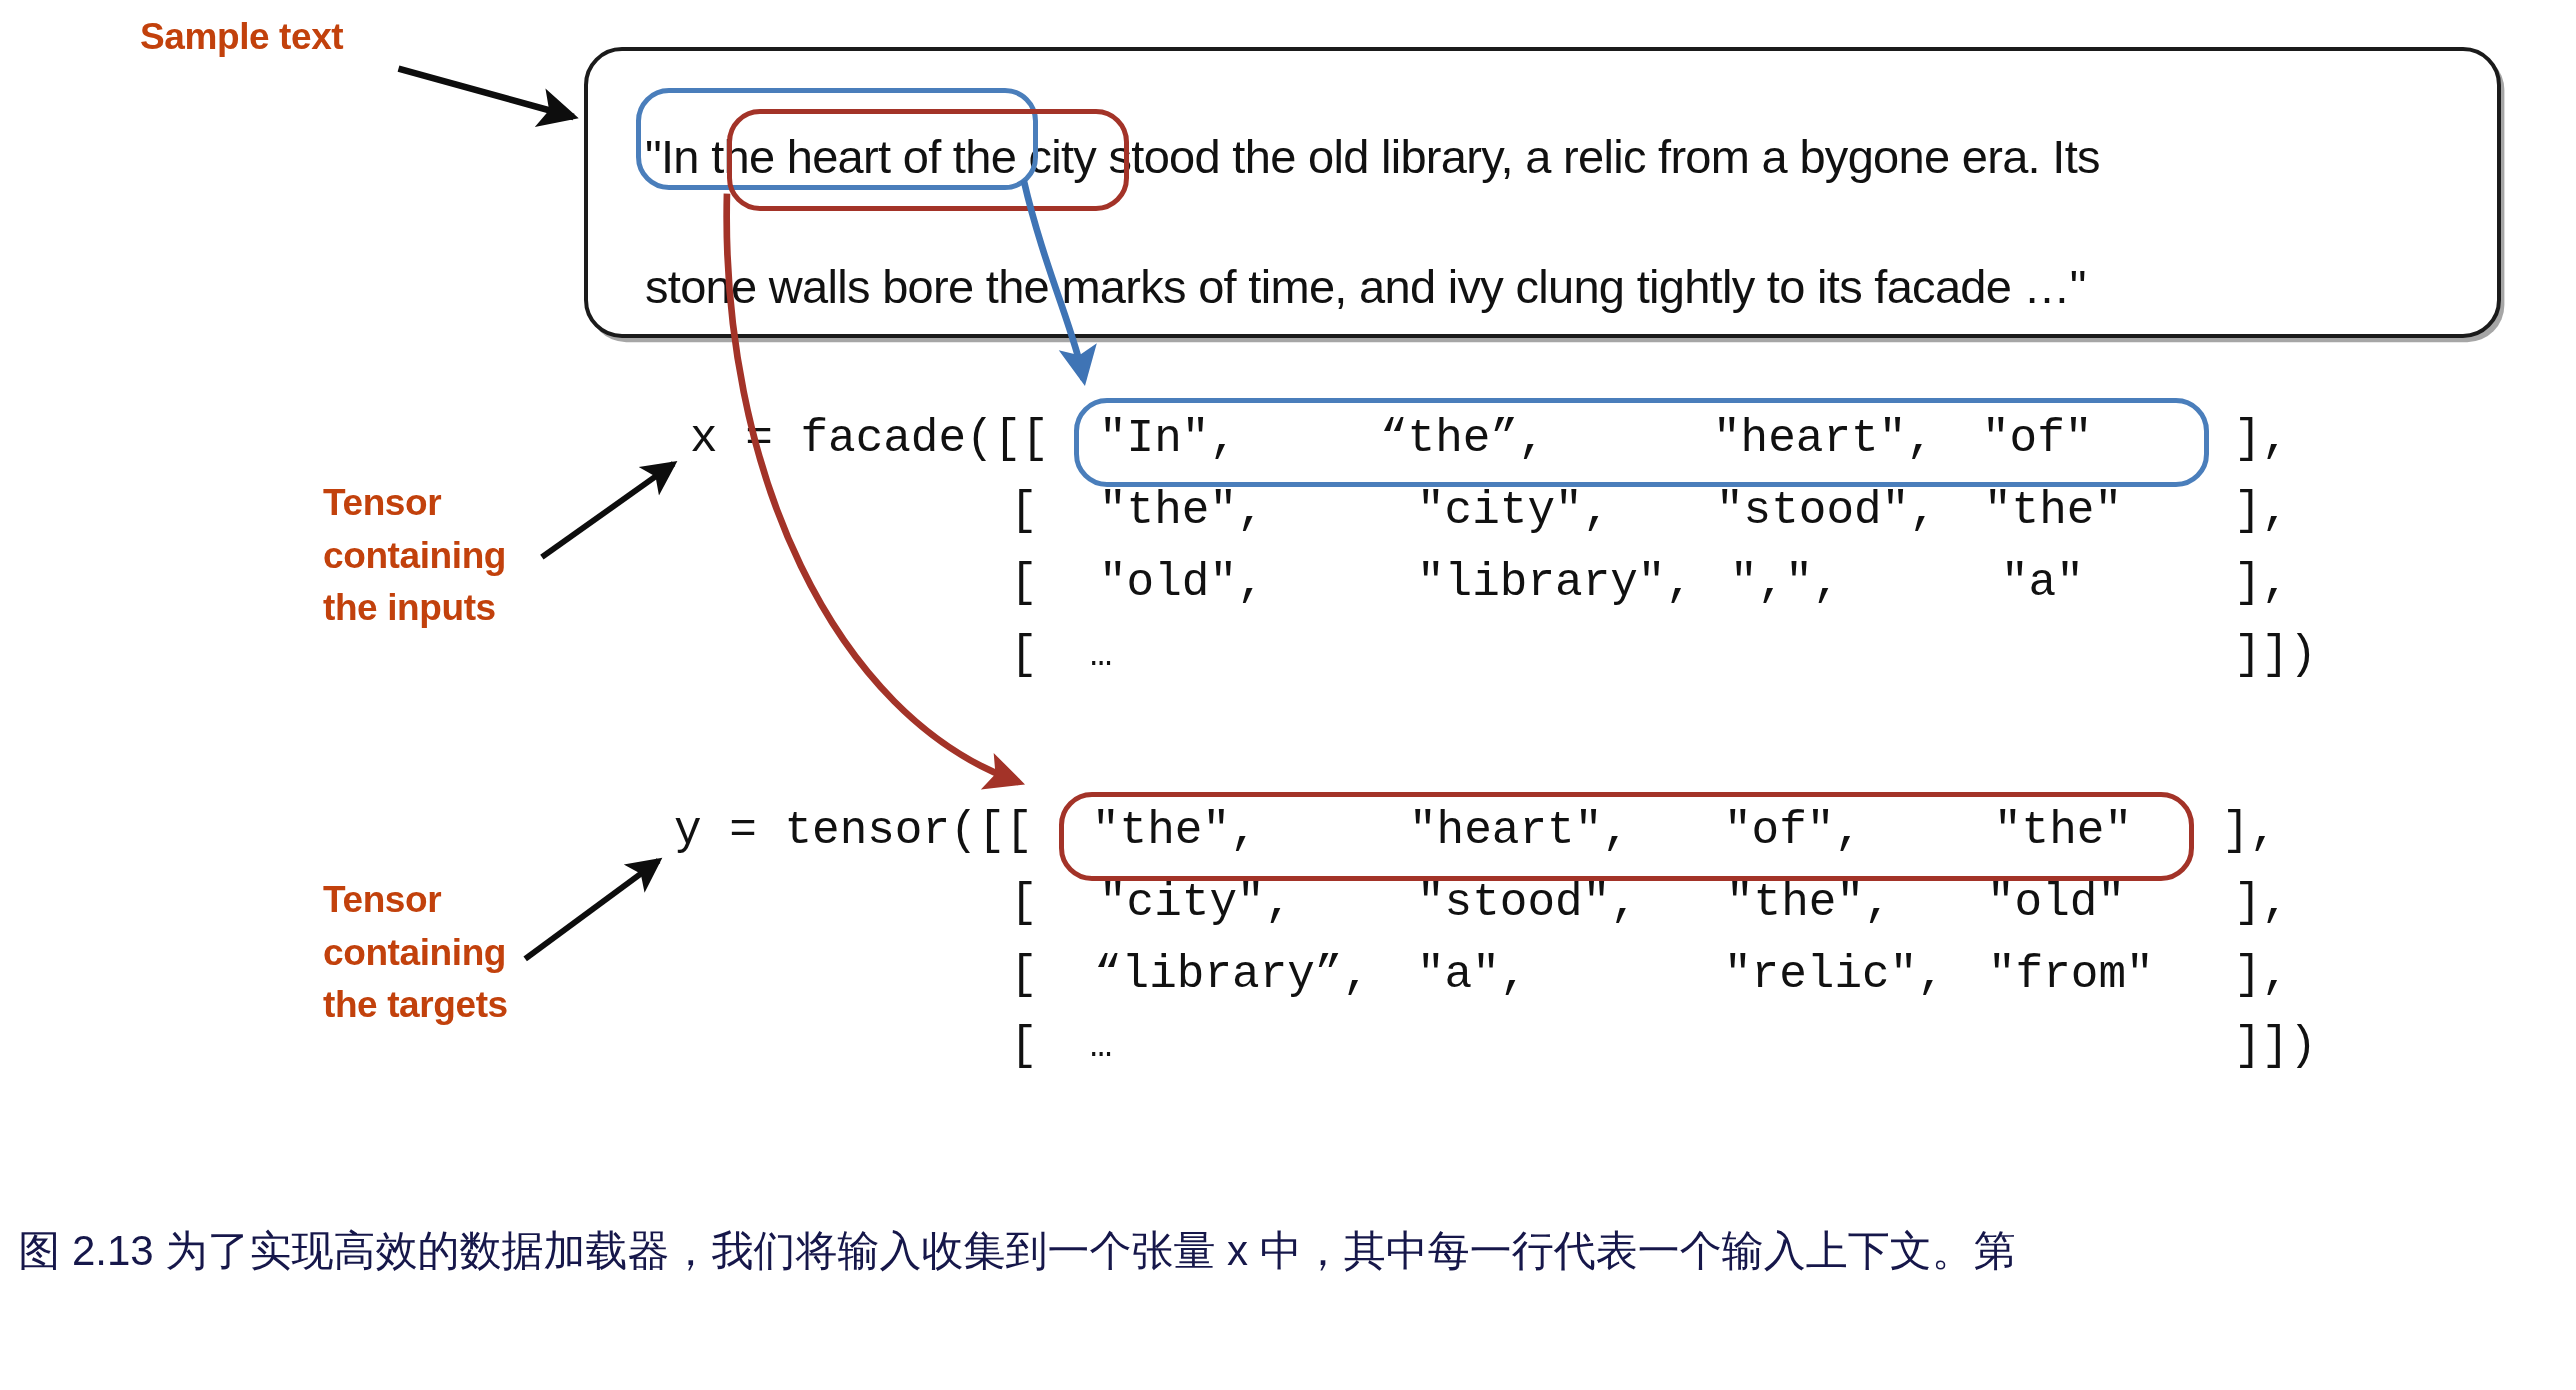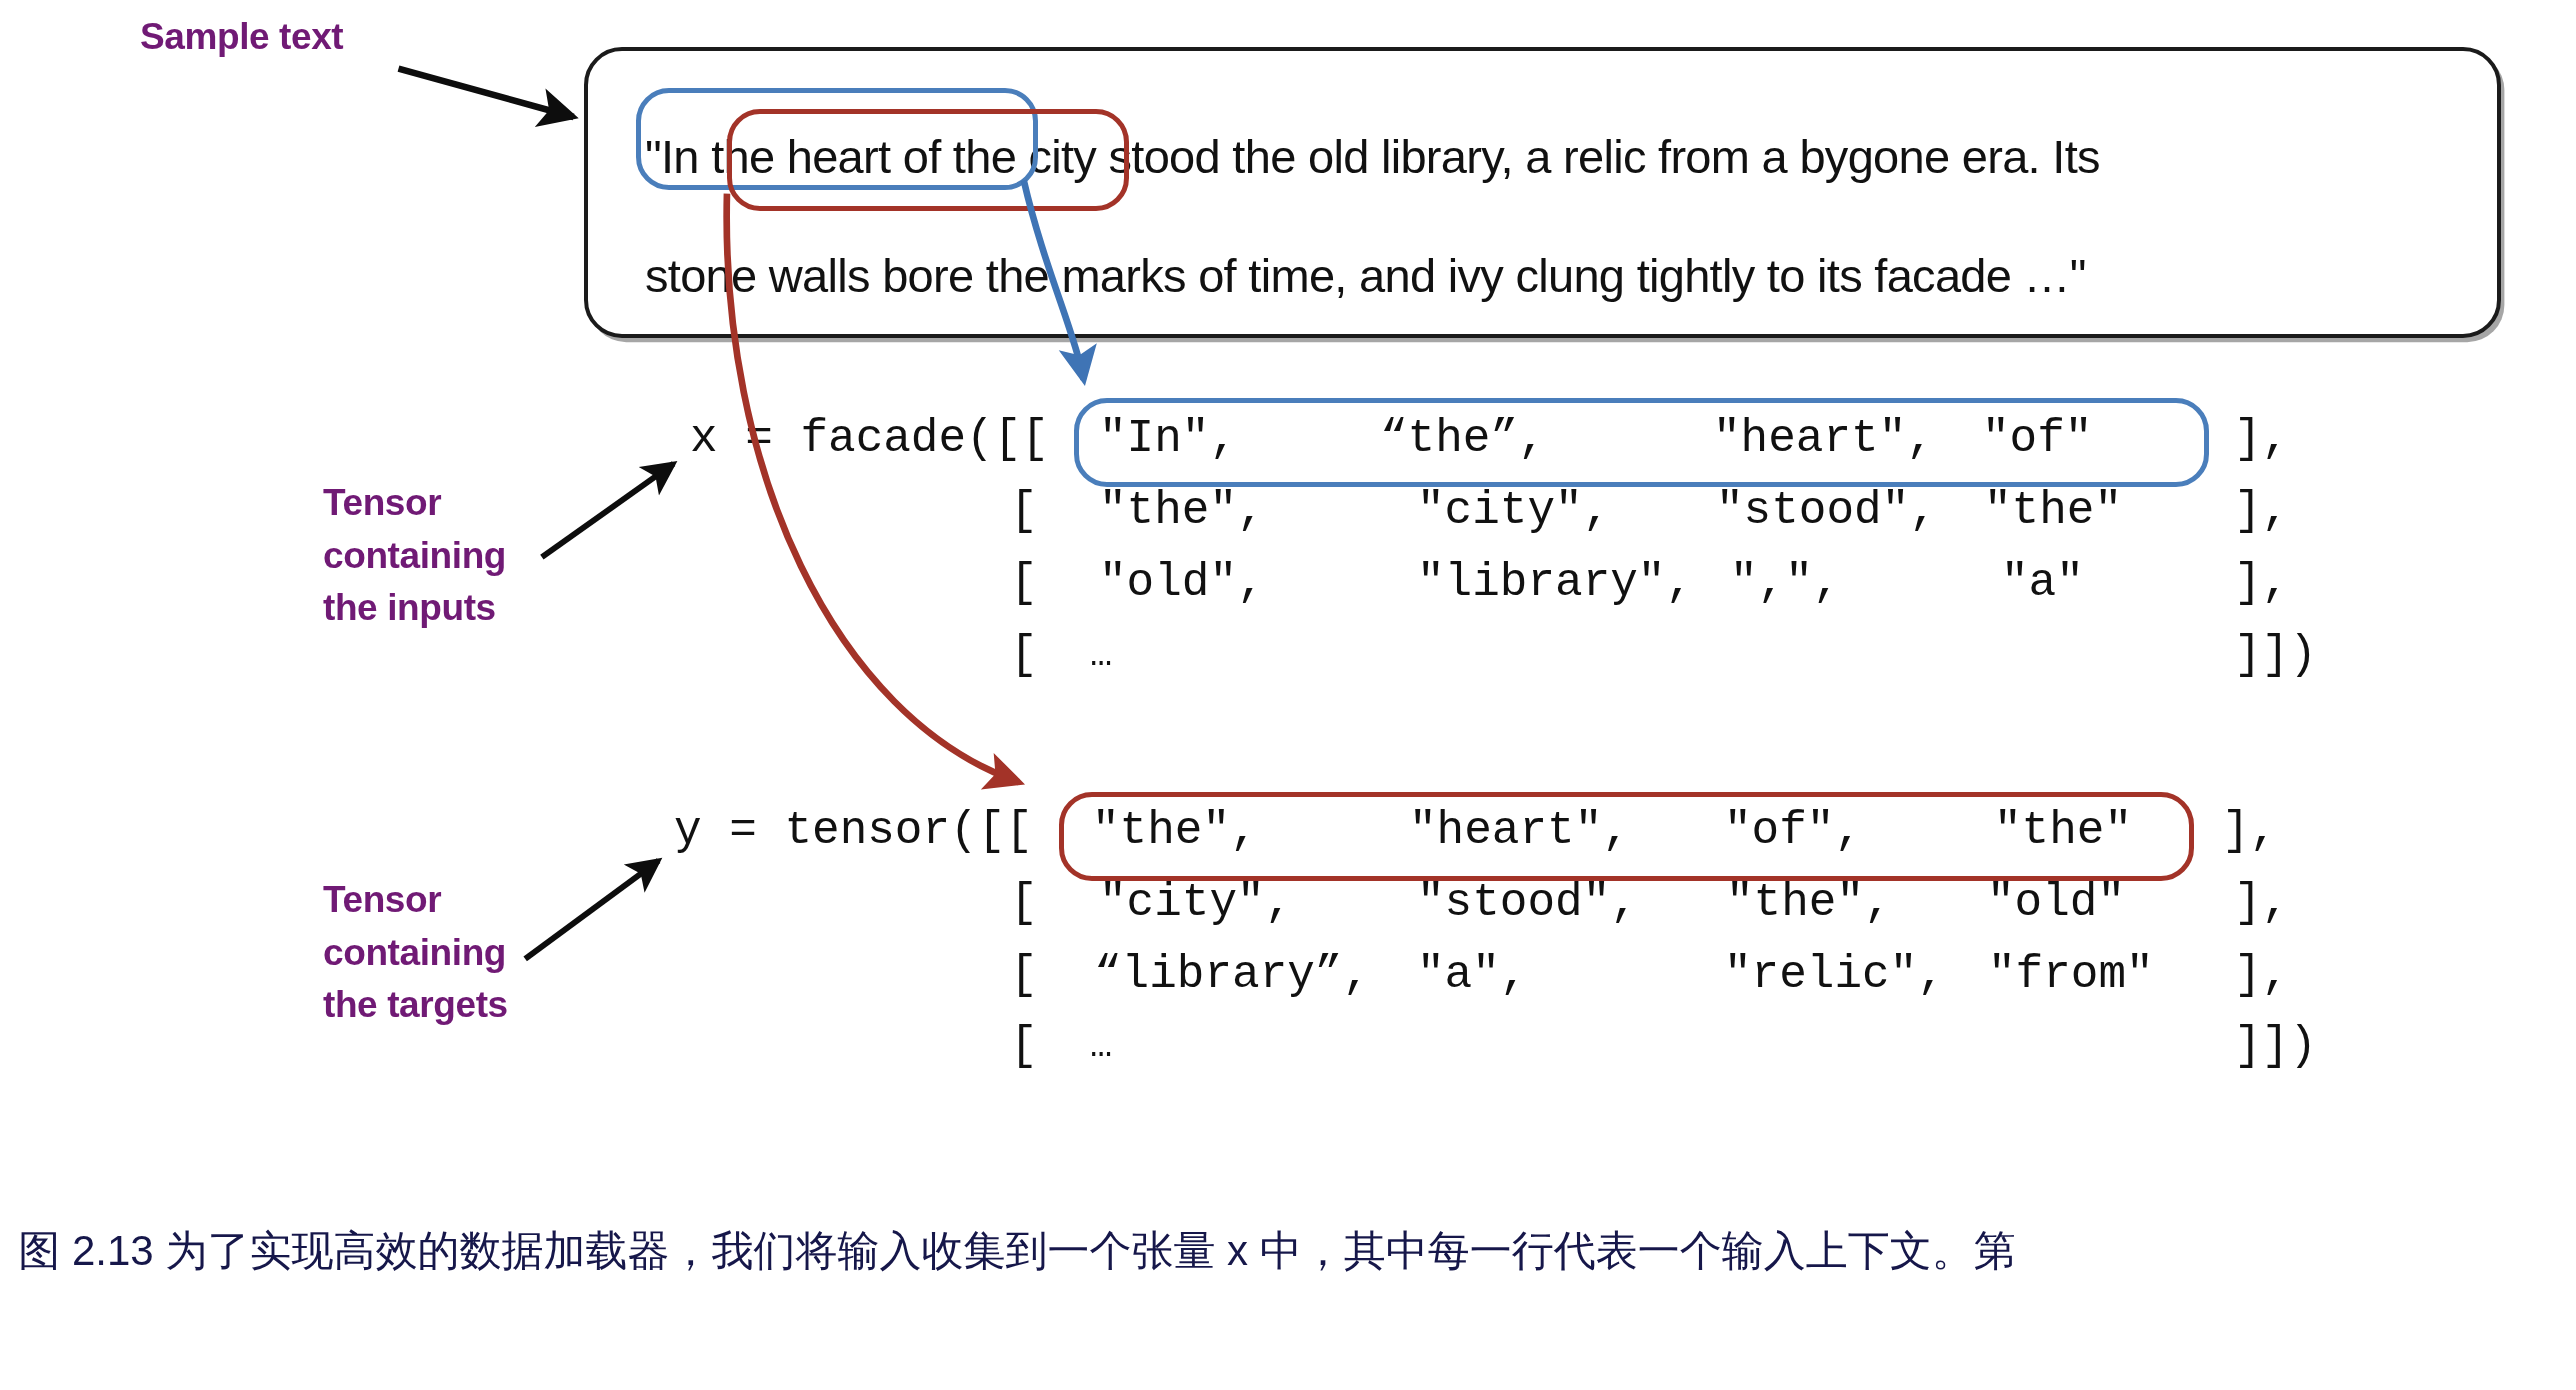--- a/index.html
+++ b/index.html
@@ -3,33 +3,33 @@
 <meta charset="utf-8">
 <style>
   html,body{margin:0;padding:0;background:#ffffff;}
   body{width:2576px;height:1391px;position:relative;overflow:hidden;
        font-family:"Liberation Sans",sans-serif;}
 
   #stage{position:absolute;left:0;top:0;width:2576px;height:1391px;}
 
   
   .anno{position:absolute;font-family:"Liberation Sans",sans-serif;
-        font-weight:bold;color:#701a75;font-size:37px;line-height:1.0;
+        font-weight:bold;color:#c2410c;font-size:37px;line-height:1.0;
         letter-spacing:-0.4px;white-space:pre;}
   .anno.multi{line-height:1.42;white-space:pre-line;}
 
   
   #sample-card{position:absolute;left:584px;top:47px;width:1909px;height:283px;
        border:4.2px solid #1b1b1b;border-radius:38px;background:#fff;
        box-shadow:4.2px 5px 0 -0.8px rgba(0,0,0,.35);}
   .sample-line{position:absolute;left:57px;font-size:47px;color:#111;
        font-family:"Liberation Sans",sans-serif;white-space:pre;
        letter-spacing:-0.7px;}
   #sample-line-1{top:78px;}
-  #sample-line-2{top:197px;}
+  #sample-line-2{top:208px;}
 
   
   .code{position:absolute;font-family:"Liberation Mono",monospace;
         font-size:46px;color:#111;white-space:pre;letter-spacing:0px;}
 
   
   .pill{position:absolute;border-radius:33px;background:transparent;}
   .pill.blue{border:5.8px solid #4a7ebb;}
   .pill.red{border:5.8px solid #a33328;}
 

